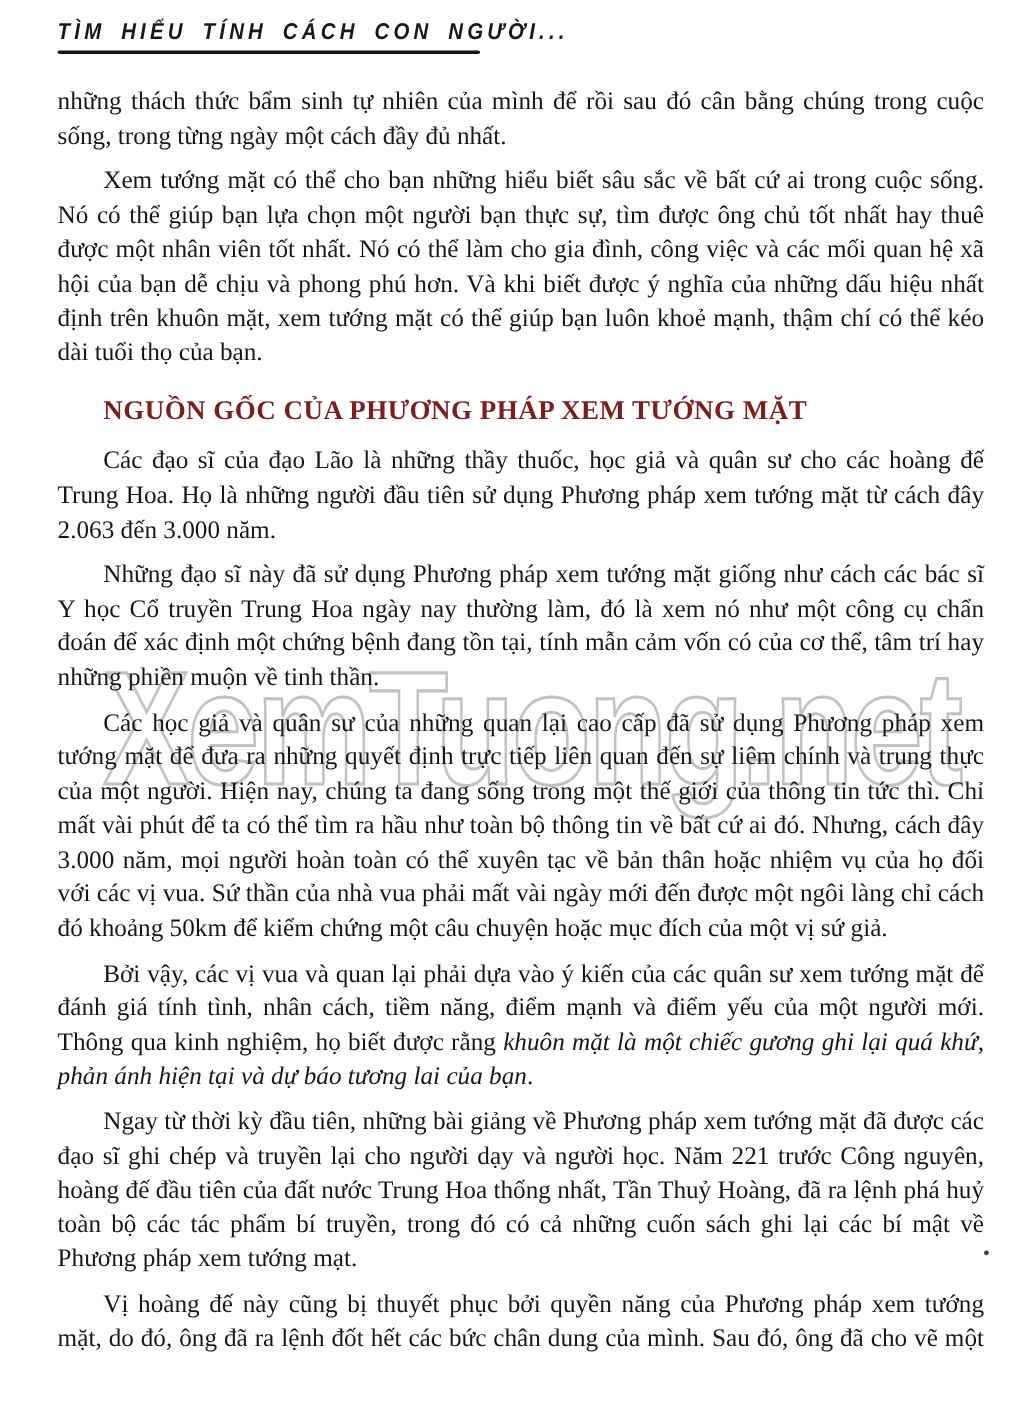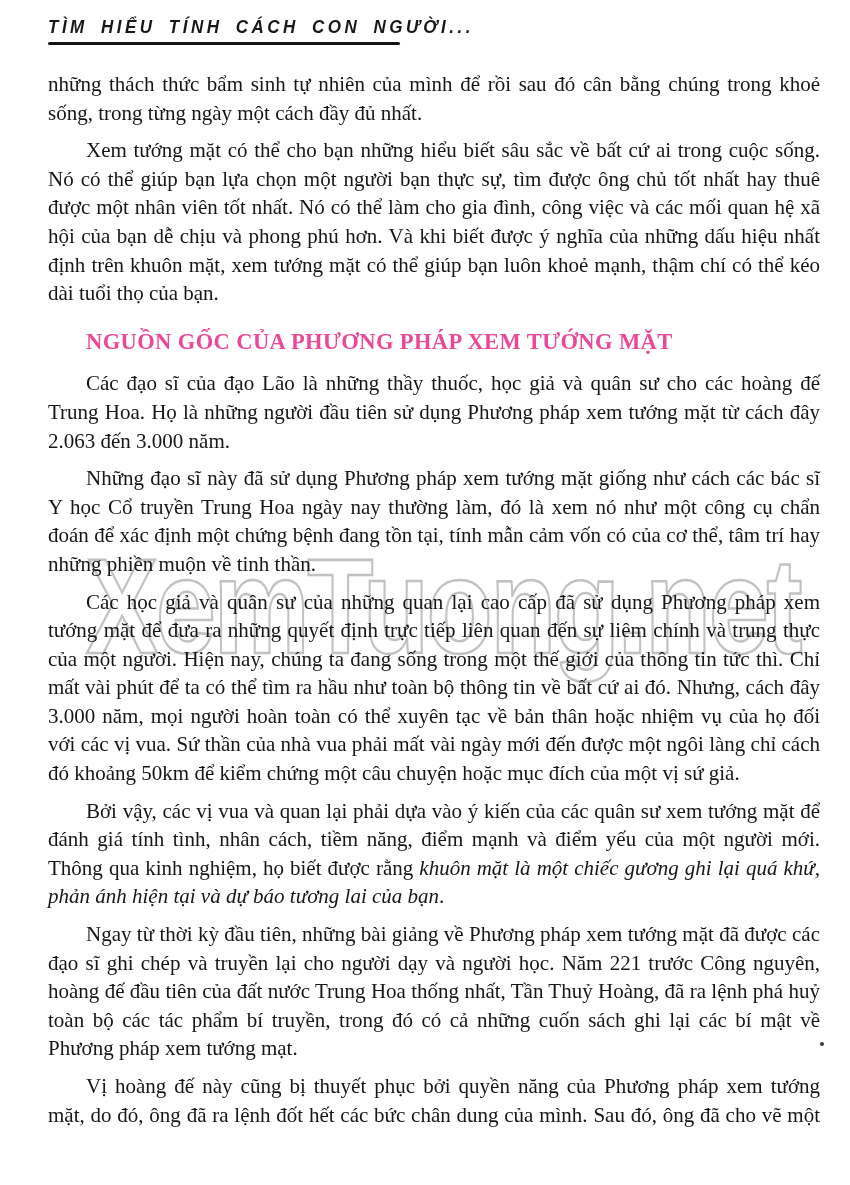--- a/index.html
+++ b/index.html
@@ -80,21 +80,21 @@
     text-indent: 38px;
   }
   #body-text p.no-indent {
     text-indent: 0;
   }
   #body-text h2 {
     font-size: 22.5px;
     font-weight: bold;
     letter-spacing: 0.4px;
     margin: 20px 0 13px 38px;
-    color: #ec4899;
+    color: #7f1d1d;
   }
   .italic-seg {
     font-style: italic;
   }
 
   
   #footer-line {
     position: absolute;
     top: 1136px;
     left: 0;
@@ -146,21 +146,21 @@
 <div id="page">
 
   <div id="running-header">
     <span class="hdr-text">TÌM HIỂU TÍNH CÁCH CON NGƯỜI...</span>
     <div class="hdr-underline"></div>
   </div>
 
   <div id="watermark">XemTuong.net</div>
 
   <div id="body-text">
-    <p class="no-indent">những thách thức bẩm sinh tự nhiên của mình để rồi sau đó cân bằng chúng trong khoẻ sống, trong từng ngày một cách đầy đủ nhất.</p>
+    <p class="no-indent">những thách thức bẩm sinh tự nhiên của mình để rồi sau đó cân bằng chúng trong cuộc sống, trong từng ngày một cách đầy đủ nhất.</p>
     <p>Xem tướng mặt có thể cho bạn những hiểu biết sâu sắc về bất cứ ai trong cuộc sống. Nó có thể giúp bạn lựa chọn một người bạn thực sự, tìm được ông chủ tốt nhất hay thuê được một nhân viên tốt nhất. Nó có thể làm cho gia đình, công việc và các mối quan hệ xã hội của bạn dễ chịu và phong phú hơn. Và khi biết được ý nghĩa của những dấu hiệu nhất định trên khuôn mặt, xem tướng mặt có thể giúp bạn luôn khoẻ mạnh, thậm chí có thể kéo dài tuổi thọ của bạn.</p>
     <h2>NGUỒN GỐC CỦA PHƯƠNG PHÁP XEM TƯỚNG MẶT</h2>
     <p>Các đạo sĩ của đạo Lão là những thầy thuốc, học giả và quân sư cho các hoàng đế Trung Hoa. Họ là những người đầu tiên sử dụng Phương pháp xem tướng mặt từ cách đây 2.063 đến 3.000 năm.</p>
     <p>Những đạo sĩ này đã sử dụng Phương pháp xem tướng mặt giống như cách các bác sĩ Y học Cổ truyền Trung Hoa ngày nay thường làm, đó là xem nó như một công cụ chẩn đoán để xác định một chứng bệnh đang tồn tại, tính mẫn cảm vốn có của cơ thể, tâm trí hay những phiền muộn về tinh thần.</p>
     <p>Các học giả và quân sư của những quan lại cao cấp đã sử dụng Phương pháp xem tướng mặt để đưa ra những quyết định trực tiếp liên quan đến sự liêm chính và trung thực của một người. Hiện nay, chúng ta đang sống trong một thế giới của thông tin tức thì. Chỉ mất vài phút để ta có thể tìm ra hầu như toàn bộ thông tin về bất cứ ai đó. Nhưng, cách đây 3.000 năm, mọi người hoàn toàn có thể xuyên tạc về bản thân hoặc nhiệm vụ của họ đối với các vị vua. Sứ thần của nhà vua phải mất vài ngày mới đến được một ngôi làng chỉ cách đó khoảng 50km để kiểm chứng một câu chuyện hoặc mục đích của một vị sứ giả.</p>
     <p><span>Bởi vậy, các vị vua và quan lại phải dựa vào ý kiến của các quân sư xem tướng mặt để đánh giá tính tình, nhân cách, tiềm năng, điểm mạnh và điểm yếu của một người mới. Thông qua kinh nghiệm, họ biết được rằng </span><span class="italic-seg">khuôn mặt là một chiếc gương ghi lại quá khứ, phản ánh hiện tại và dự báo tương lai của bạn</span><span>.</span></p>
     <p>Ngay từ thời kỳ đầu tiên, những bài giảng về Phương pháp xem tướng mặt đã được các đạo sĩ ghi chép và truyền lại cho người dạy và người học. Năm 221 trước Công nguyên, hoàng đế đầu tiên của đất nước Trung Hoa thống nhất, Tần Thuỷ Hoàng, đã ra lệnh phá huỷ toàn bộ các tác phẩm bí truyền, trong đó có cả những cuốn sách ghi lại các bí mật về Phương pháp xem tướng mạt.</p>
     <p>Vị hoàng đế này cũng bị thuyết phục bởi quyền năng của Phương pháp xem tướng mặt, do đó, ông đã ra lệnh đốt hết các bức chân dung của mình. Sau đó, ông đã cho vẽ một bức trạnh giả về mình bằng cách sử dụng tất cả những đặc điểm mà</p>
   </div>
 

